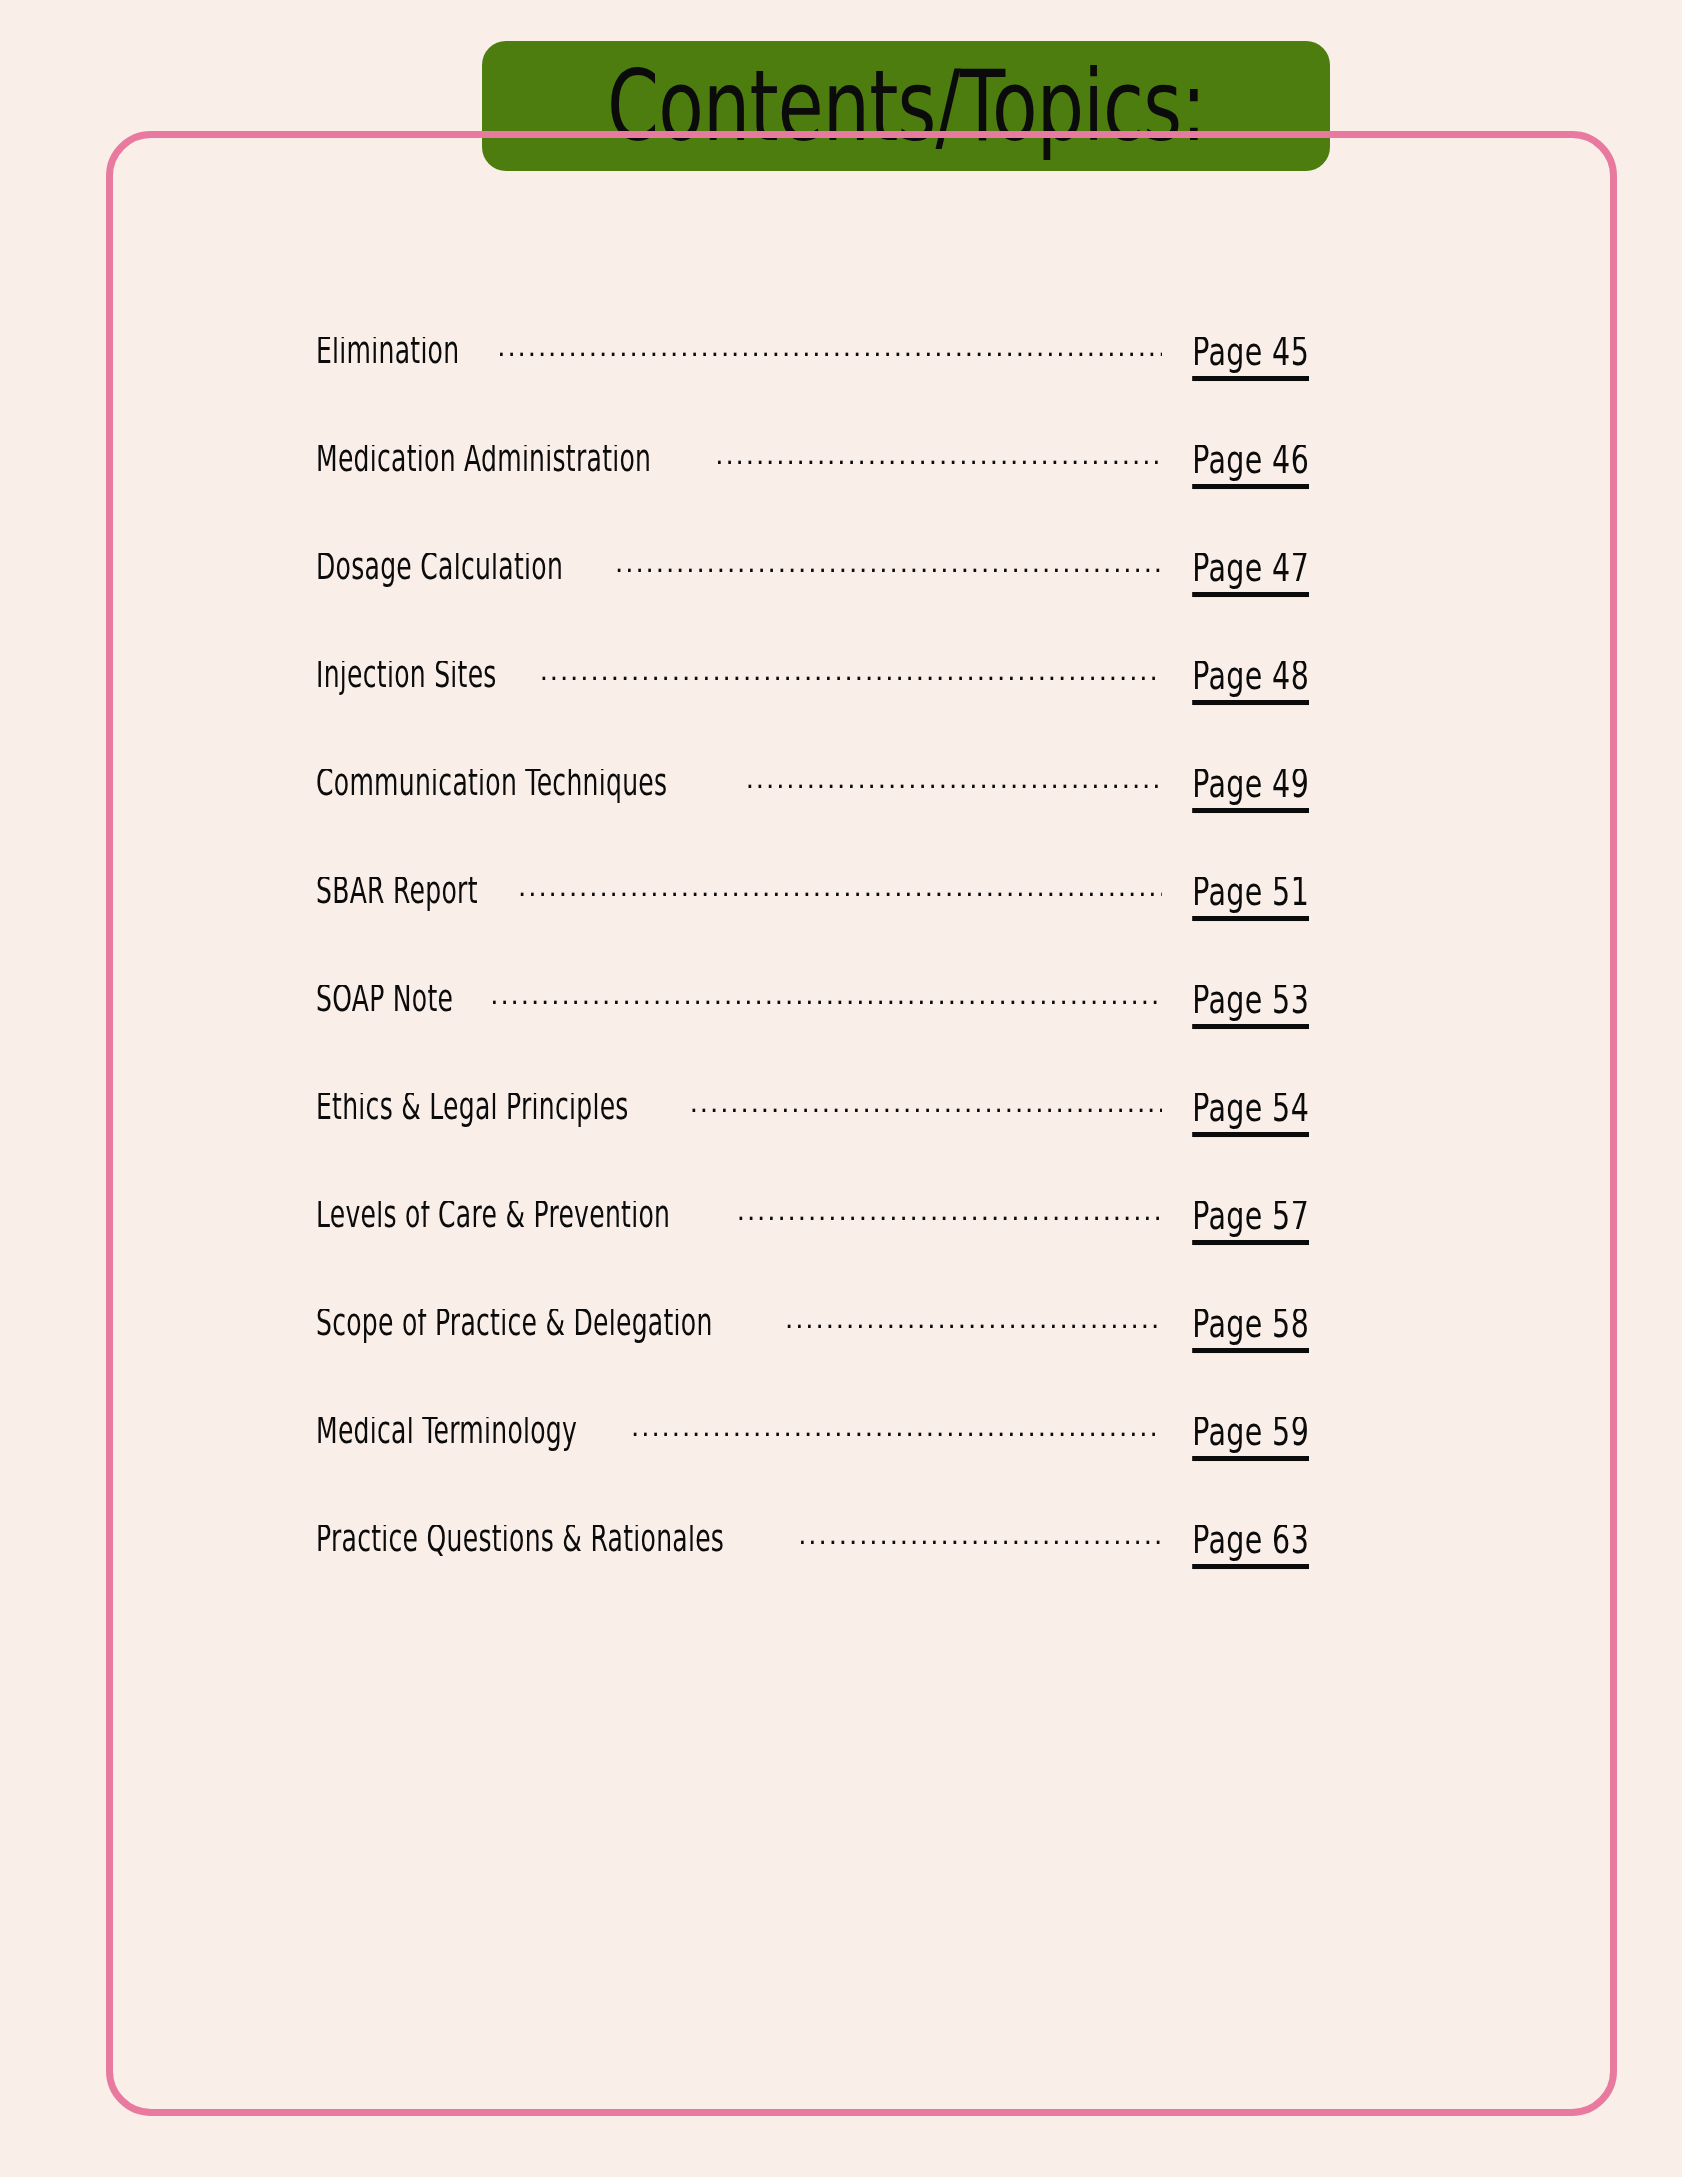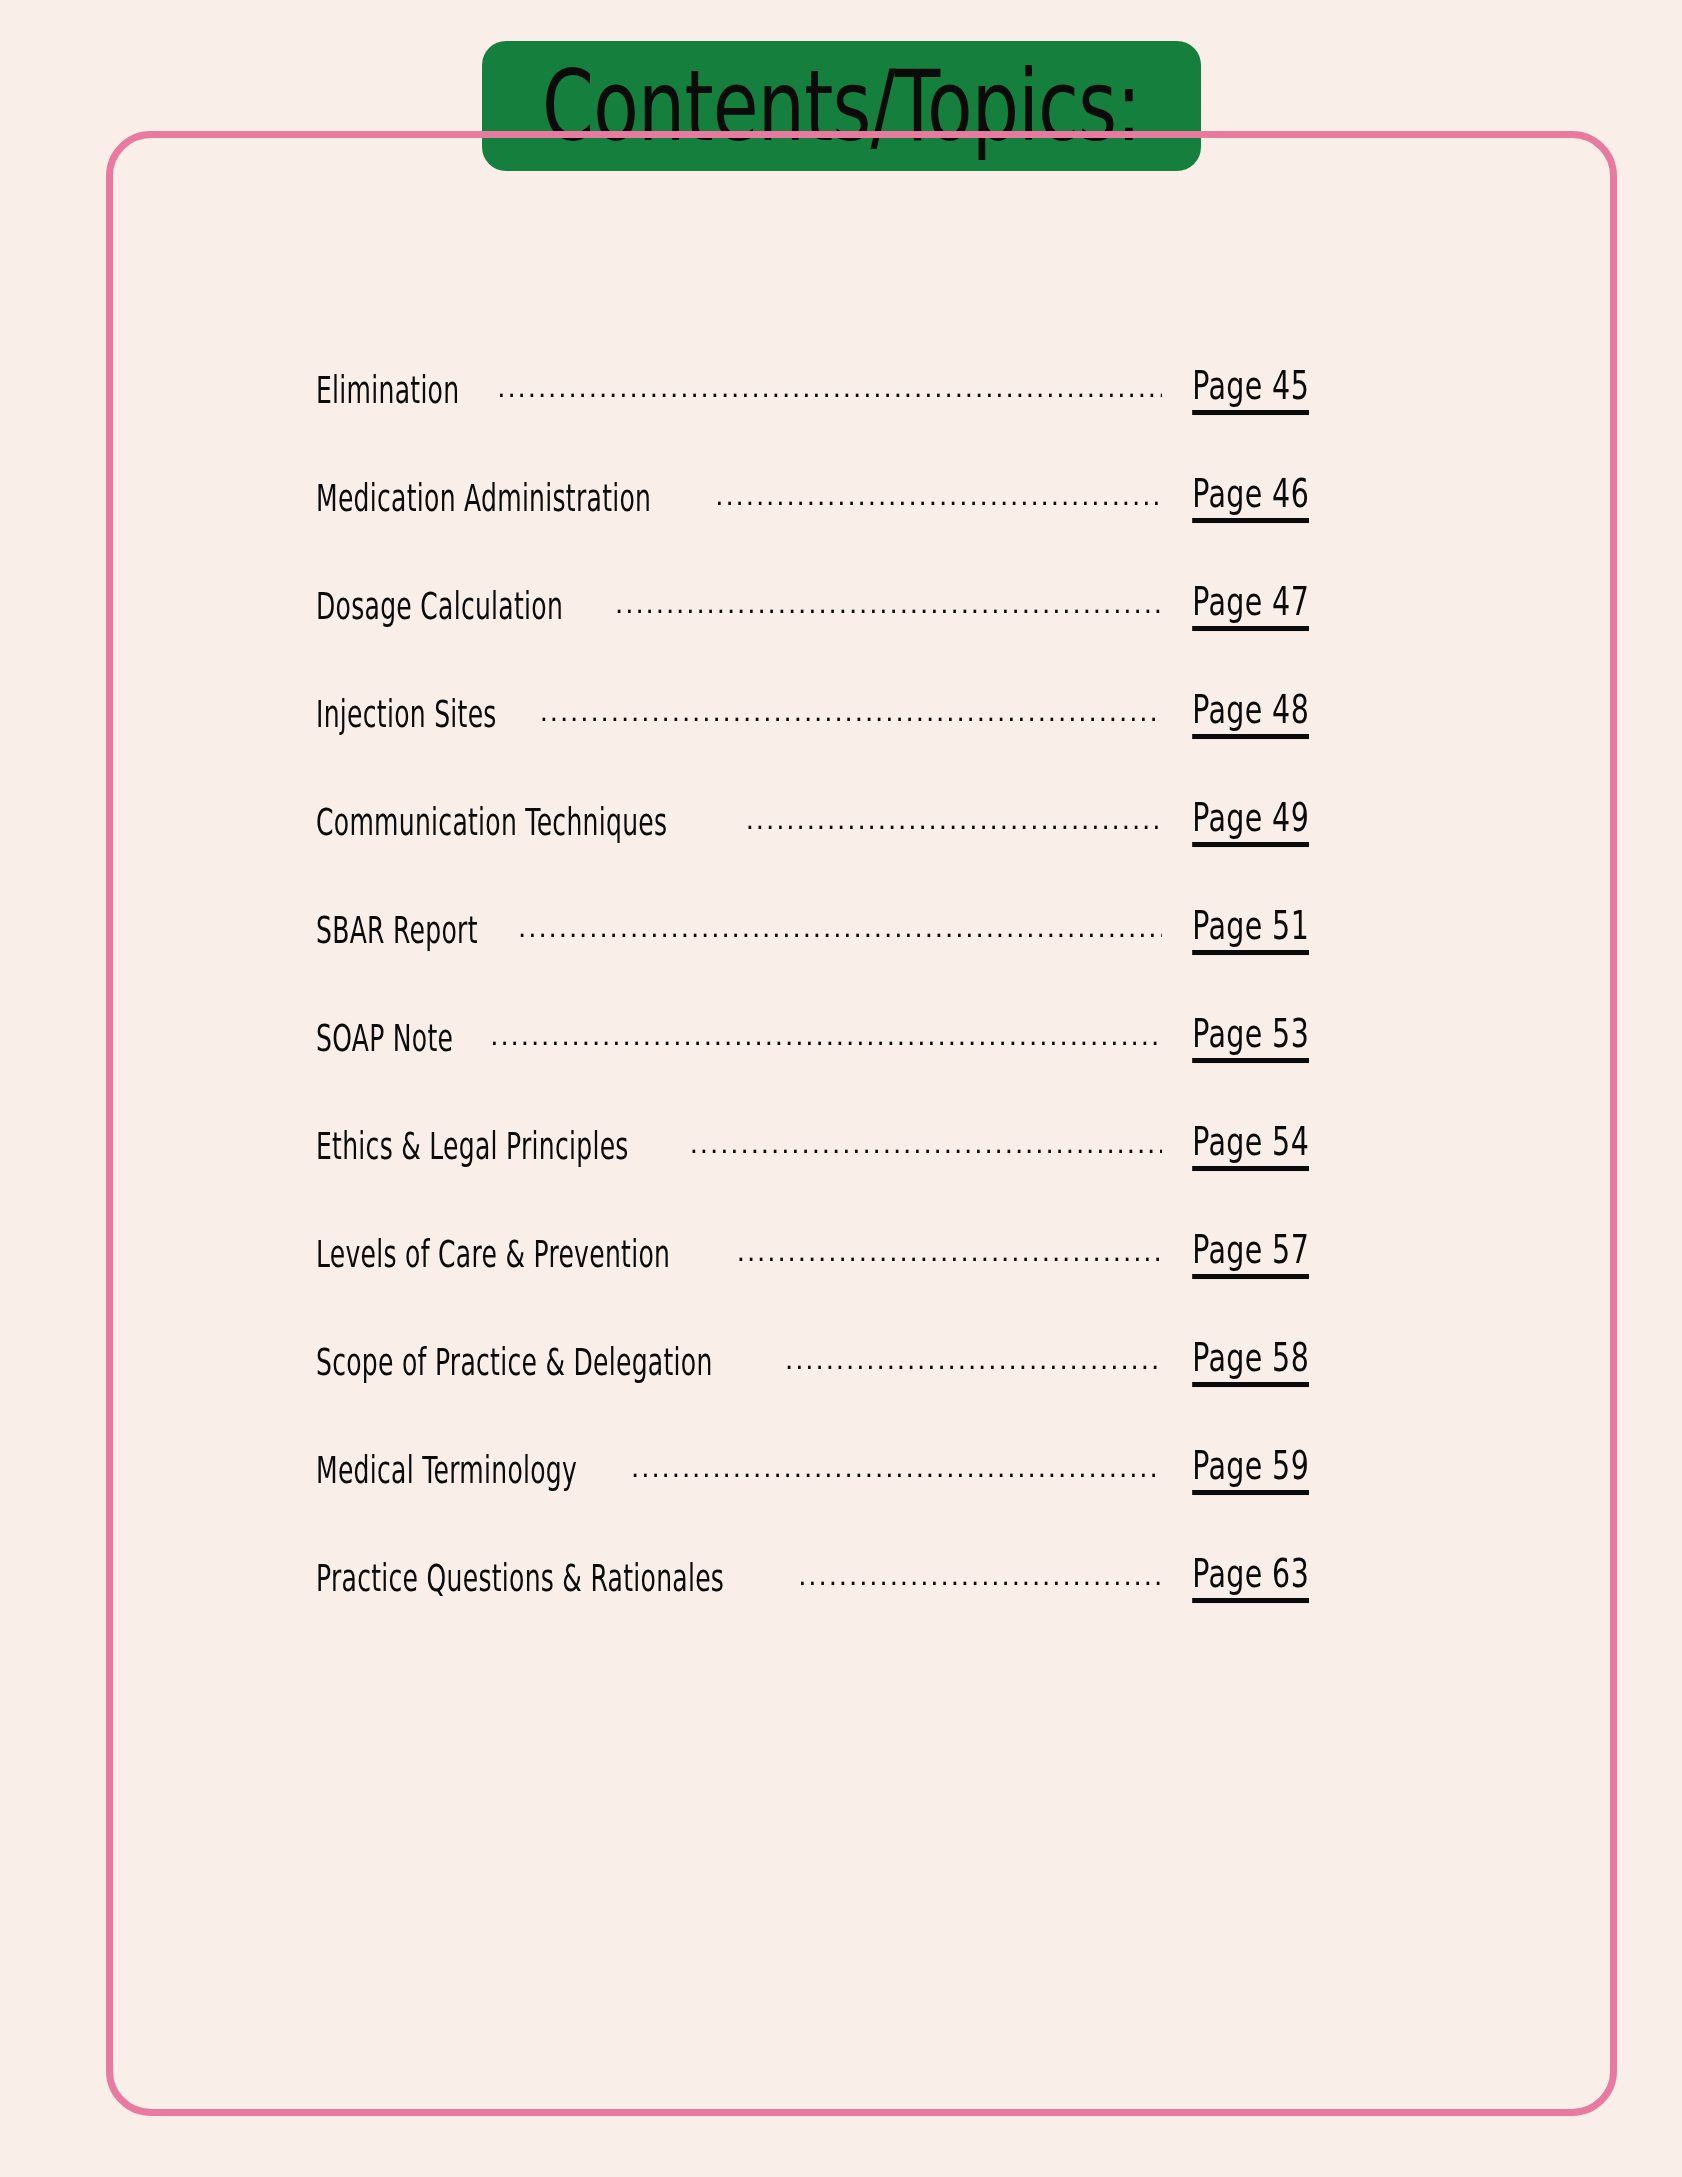--- a/index.html
+++ b/index.html
@@ -13,23 +13,23 @@
     font-family: "DejaVu Sans", sans-serif;
     overflow: hidden;
     position: relative;
   }
 
   
   .title-badge {
     position: absolute;
     left: 482px;
     top: 41px;
-    width: 719px;
+    width: 848px;
     height: 130px;
-    background: #15803d;
+    background: #4d7c0f;
     border-radius: 24px;
     display: flex;
     align-items: center;
     justify-content: center;
     box-sizing: border-box;
   }
   .title-text {
     font-family: "DejaVu Sans", sans-serif;
     font-size: 81px;
     font-weight: 400;
@@ -60,21 +60,21 @@
 
   
   .toc-list {
     position: absolute;
     left: 316px;
     top: 337px;
     width: 993px;
   }
   .toc-row {
     display: flex;
-    align-items: center;
+    align-items: flex-start;
     height: 108px;
     white-space: nowrap;
     overflow: hidden;
     gap: 20px;
   }
   .toc-topic {
     font-family: "DejaVu Sans", sans-serif;
     font-size: 28.5px;
     font-weight: 400;
     color: #0b0b0b;

